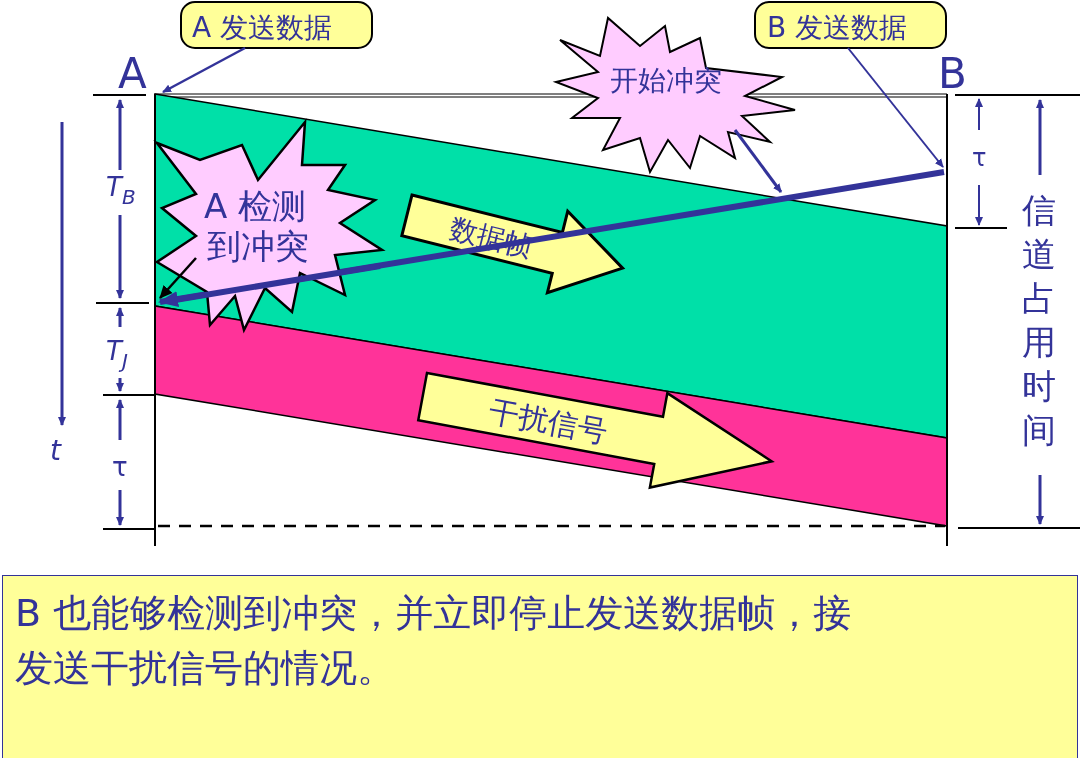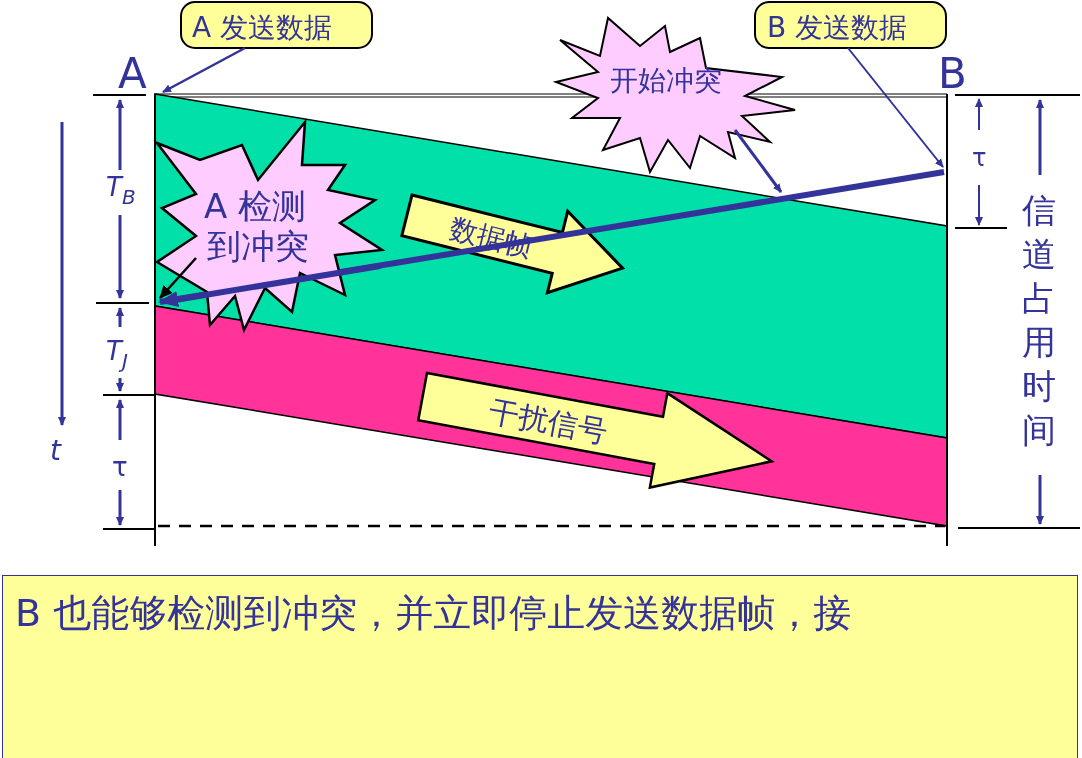--- a/index.html
+++ b/index.html
@@ -136,13 +136,14 @@
     <text x="204" y="218" font-size="34" fill="#333399">A 检测</text>
     <text x="207" y="258" font-size="34" fill="#333399">到冲突</text>
     <line x1="196" y1="258" x2="160" y2="298" stroke="#000" stroke-width="2.5" marker-end="url(#arrBlack)"></line>
   </g>
 
   <line x1="380" y1="266" x2="175" y2="300" stroke="#333399" stroke-width="6"></line>
 </svg>
 
 <div class="note">
   <span>B 也能够检测到冲突，并立即停止发送数据帧，接</span>
+  <span>发送干扰信号的情况。</span>
 </div>
 
 </body></html>

